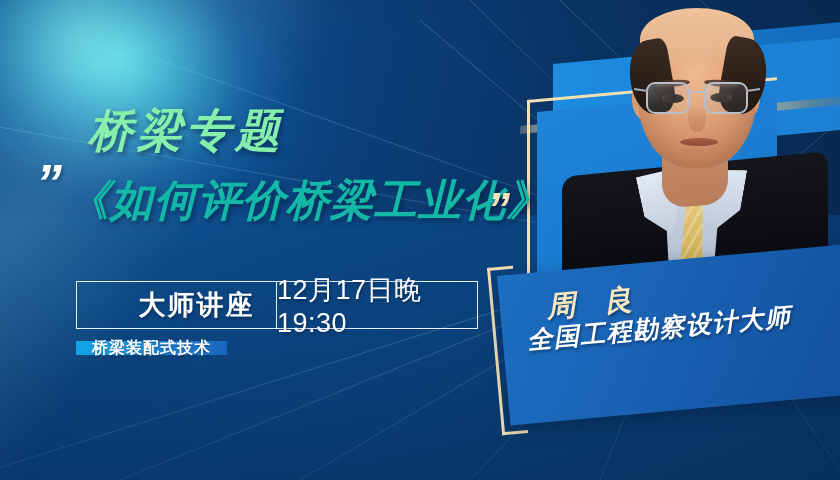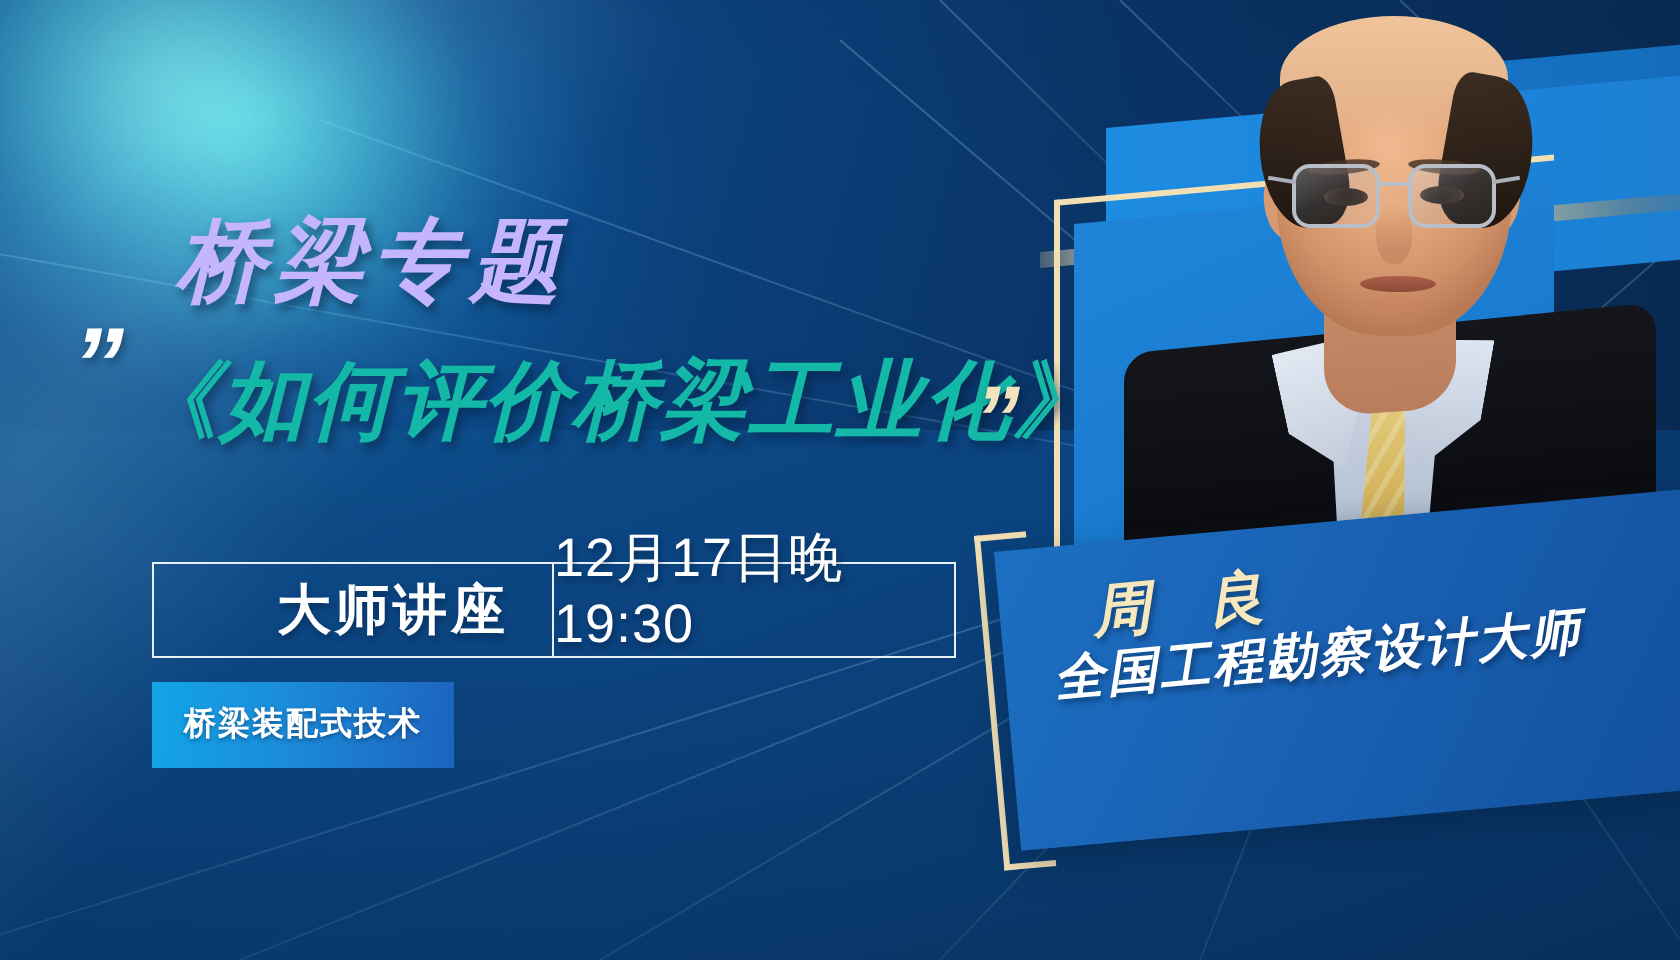--- a/index.html
+++ b/index.html
@@ -236,21 +236,21 @@
     color:#ffffff;letter-spacing:1.5px;
     text-shadow:1px 2px 3px rgba(4,30,60,.55);
     line-height:1.15;margin-top:2px;
   }
 
   
   .t-main{
     position:absolute;left:88px;top:101px;
     font-size:45px;font-weight:bold;font-style:italic;
     letter-spacing:4px;
-    color:#c4b5fd;
+    color:#86efac;
     text-shadow:2px 3px 5px rgba(3,28,58,.55);
   }
   .quote-open{
     position:absolute;left:36px;top:168px;
     font-size:52px;font-weight:bold;font-style:italic;
     color:#ffffff;line-height:.6;
     letter-spacing:-2px;
     text-shadow:1px 2px 4px rgba(3,28,58,.5);
   }
   .t-sub{
@@ -277,34 +277,34 @@
   .info-left{
     display:flex;align-items:center;justify-content:center;
     width:160px;
     border-right:1.6px solid #e8eef6;
   }
   .info-left span{
     font-size:27px;font-weight:bold;color:#ffffff;letter-spacing:2px;
     text-shadow:1px 2px 3px rgba(3,28,58,.5);
   }
   .info-right{
-    flex:1;display:flex;align-items:flex-end;justify-content:center;
+    flex:1;display:flex;align-items:center;justify-content:center;
   }
   .info-right span{
     font-size:27px;color:#ffffff;letter-spacing:.5px;
     text-shadow:1px 2px 3px rgba(3,28,58,.5);
   }
 
   
   .tags{
     position:absolute;left:76px;top:341px;
     display:flex;gap:48px;
   }
   .tag{
-    height:43px;padding:0 16px;
+    height:14px;padding:0 16px;
     display:flex;align-items:center;justify-content:center;
     font-size:16px;color:#ffffff;font-weight:bold;letter-spacing:1px;
     background:linear-gradient(95deg,#12a5e8 0%,#1b8ddb 42%,#1d63bd 100%);
     text-shadow:0 1px 2px rgba(3,28,58,.45);
   }
   .tag.t2{
     background:linear-gradient(95deg,#10a8ea 0%,#169ae3 45%,#1a7ace 100%);
   }
 </style>
 </head>

